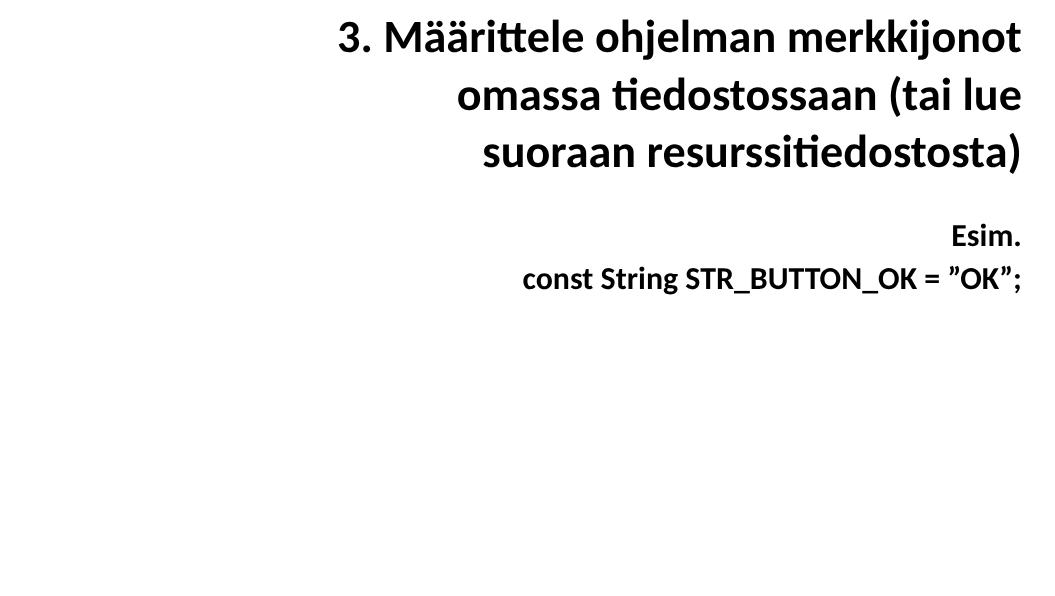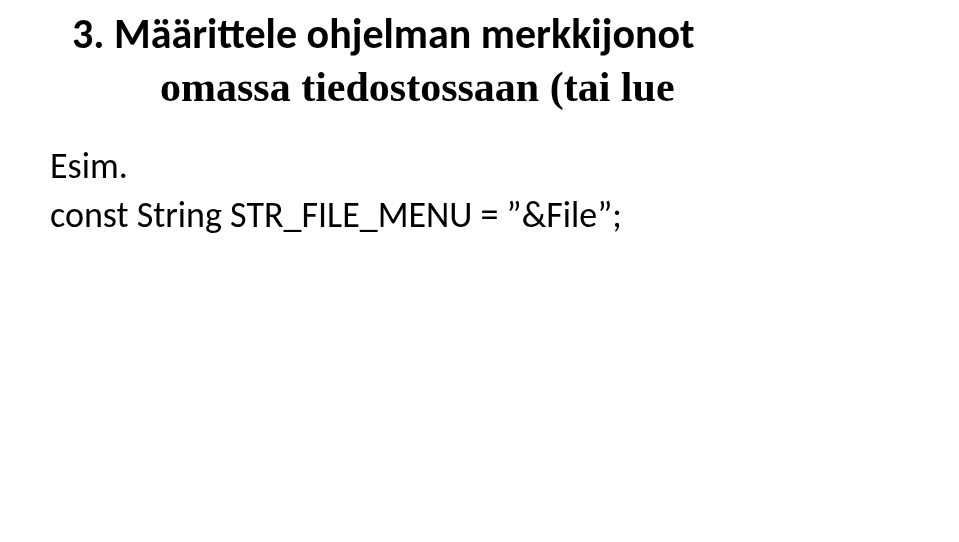--- a/index.html
+++ b/index.html
@@ -1,18 +1,19 @@
 <!DOCTYPE html>
 <html><head>
   <meta charset="utf-8">
   <style>
     * {
       margin: 0;
       padding: 0;
       box-sizing: border-box;
+      text-align: right;
     }
     body {
       width: 959px;
       height: 542px;
       background: #ffffff;
       font-family: Calibri, Arial, sans-serif;
       color: #000000;
       padding: 8px 30px 8px 50px;
       overflow: hidden;
     }
@@ -23,38 +24,38 @@
       margin-bottom: 20px;
     }
     .heading-bold {
       font-weight: 700;
     }
     .heading-line1 {
       padding-left: 22px;
     }
     .heading-line2, .heading-line3 {
       padding-left: 110px;
-      font-family: Liberation Serif, serif;
     }
     .code-block {
-      font-size: 36px;
+      font-size: 29px;
       line-height: 1.35;
-      font-weight: 400;
+      font-weight: 700;
       margin-top: 29px;
     }
     .code-line {
       white-space: pre;
     }
   </style>
 </head>
 <body>
 
 <div class="heading">
   <div class="heading-line1">
     <span class="heading-bold">3. </span><span class="heading-bold">Määrittele ohjelman merkkijonot</span>
   </div>
   <div class="heading-line2 heading-bold">omassa tiedostossaan (tai lue</div>
+  <div class="heading-line3 heading-bold">suoraan resurssitiedostosta)</div>
 </div>
 
 <div class="code-block">
   <div class="code-line">Esim.</div>
-  <div class="code-line">const String STR_FILE_MENU = ”&amp;File”;</div>
+  <div class="code-line">const String STR_BUTTON_OK = ”OK”;</div>
 </div>
 
 </body></html>

